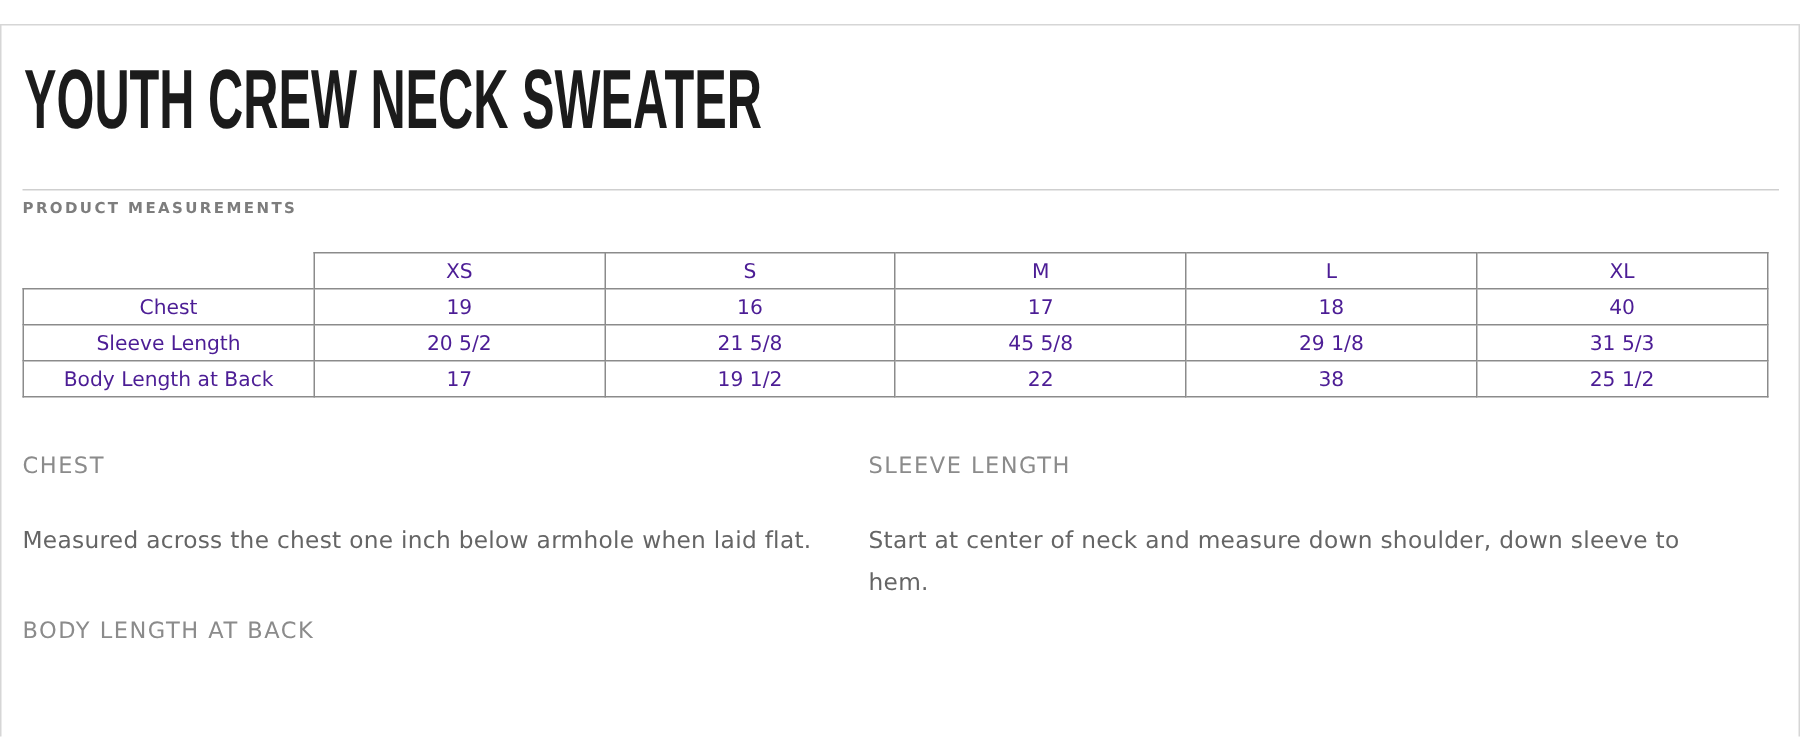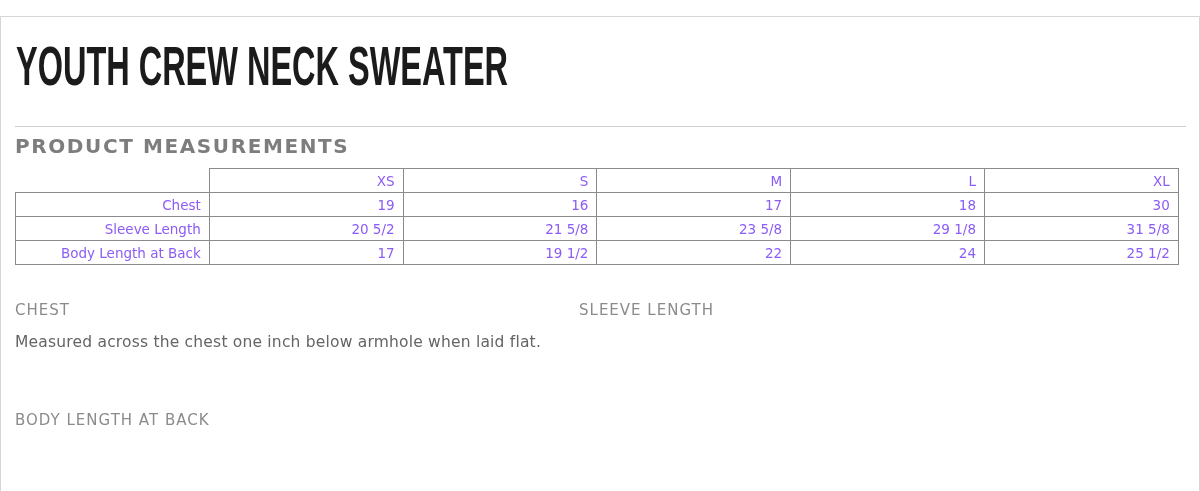--- a/index.html
+++ b/index.html
@@ -38,60 +38,60 @@
     left: 14px;
     top: 109px;
     width: 1171px;
     height: 1px;
     background: #cfcfcf;
   }
   .eyebrow {
     position: absolute;
     left: 14px;
     top: 117px;
-    font-size: 20px;
+    font-size: 10px;
     font-weight: bold;
     letter-spacing: 1.6px;
     color: #7d7d7d;
   }
   table.measurements {
     position: absolute;
     left: 14px;
     top: 151px;
     width: 1163px;
     border-collapse: collapse;
     table-layout: fixed;
   }
   table.measurements col { width: 193.8px; }
   table.measurements th,
   table.measurements td {
     border: 1px solid #8b8b8b;
     height: 24px;
     padding: 1px 8px 0 8px;
     font-size: 13.5px;
     font-weight: normal;
-    color: #8b5cf6;
-    text-align: right;
+    color: #4c1d95;
+    text-align: center;
     vertical-align: middle;
     white-space: nowrap;
     overflow: hidden;
   }
   table.measurements th.blank {
     border: none;
   }
   .definition {
     position: absolute;
   }
   .definition .term {
     font-size: 15px;
     color: #8b8b8b;
     letter-spacing: 1px;
   }
   .definition .desc {
-    margin-top: 9px;
+    margin-top: 27px;
     font-size: 15.5px;
     color: #656565;
     line-height: 28px;
     letter-spacing: 0.2px;
     white-space: pre-line;
   }
   #def-chest  { left: 14px;  top: 284px; width: 545px; }
   #def-sleeve { left: 578px; top: 284px; width: 545px; }
   #def-body   { left: 14px;  top: 394px; width: 580px; }
 </style>
@@ -125,47 +125,49 @@
         <th>XL</th>
       </tr>
     </thead>
     <tbody>
       <tr>
         <td>Chest</td>
         <td>19</td>
         <td>16</td>
         <td>17</td>
         <td>18</td>
-        <td>30</td>
+        <td>40</td>
       </tr>
       <tr>
         <td>Sleeve Length</td>
         <td>20 5/2</td>
         <td>21 5/8</td>
-        <td>23 5/8</td>
+        <td>45 5/8</td>
         <td>29 1/8</td>
-        <td>31 5/8</td>
+        <td>31 5/3</td>
       </tr>
       <tr>
         <td>Body Length at Back</td>
         <td>17</td>
         <td>19 1/2</td>
         <td>22</td>
-        <td>24</td>
+        <td>38</td>
         <td>25 1/2</td>
       </tr>
     </tbody>
   </table>
 
   <div class="definition" id="def-chest">
     <div class="term">CHEST</div>
     <div class="desc">Measured across the chest one inch below armhole when laid flat.</div>
   </div>
 
   <div class="definition" id="def-sleeve">
     <div class="term">SLEEVE LENGTH</div>
+    <div class="desc">Start at center of neck and measure down shoulder, down sleeve to
+hem.</div>
   </div>
 
   <div class="definition" id="def-body">
     <div class="term">BODY LENGTH AT BACK</div>
   </div>
 
 </div>
 
 </body></html>

